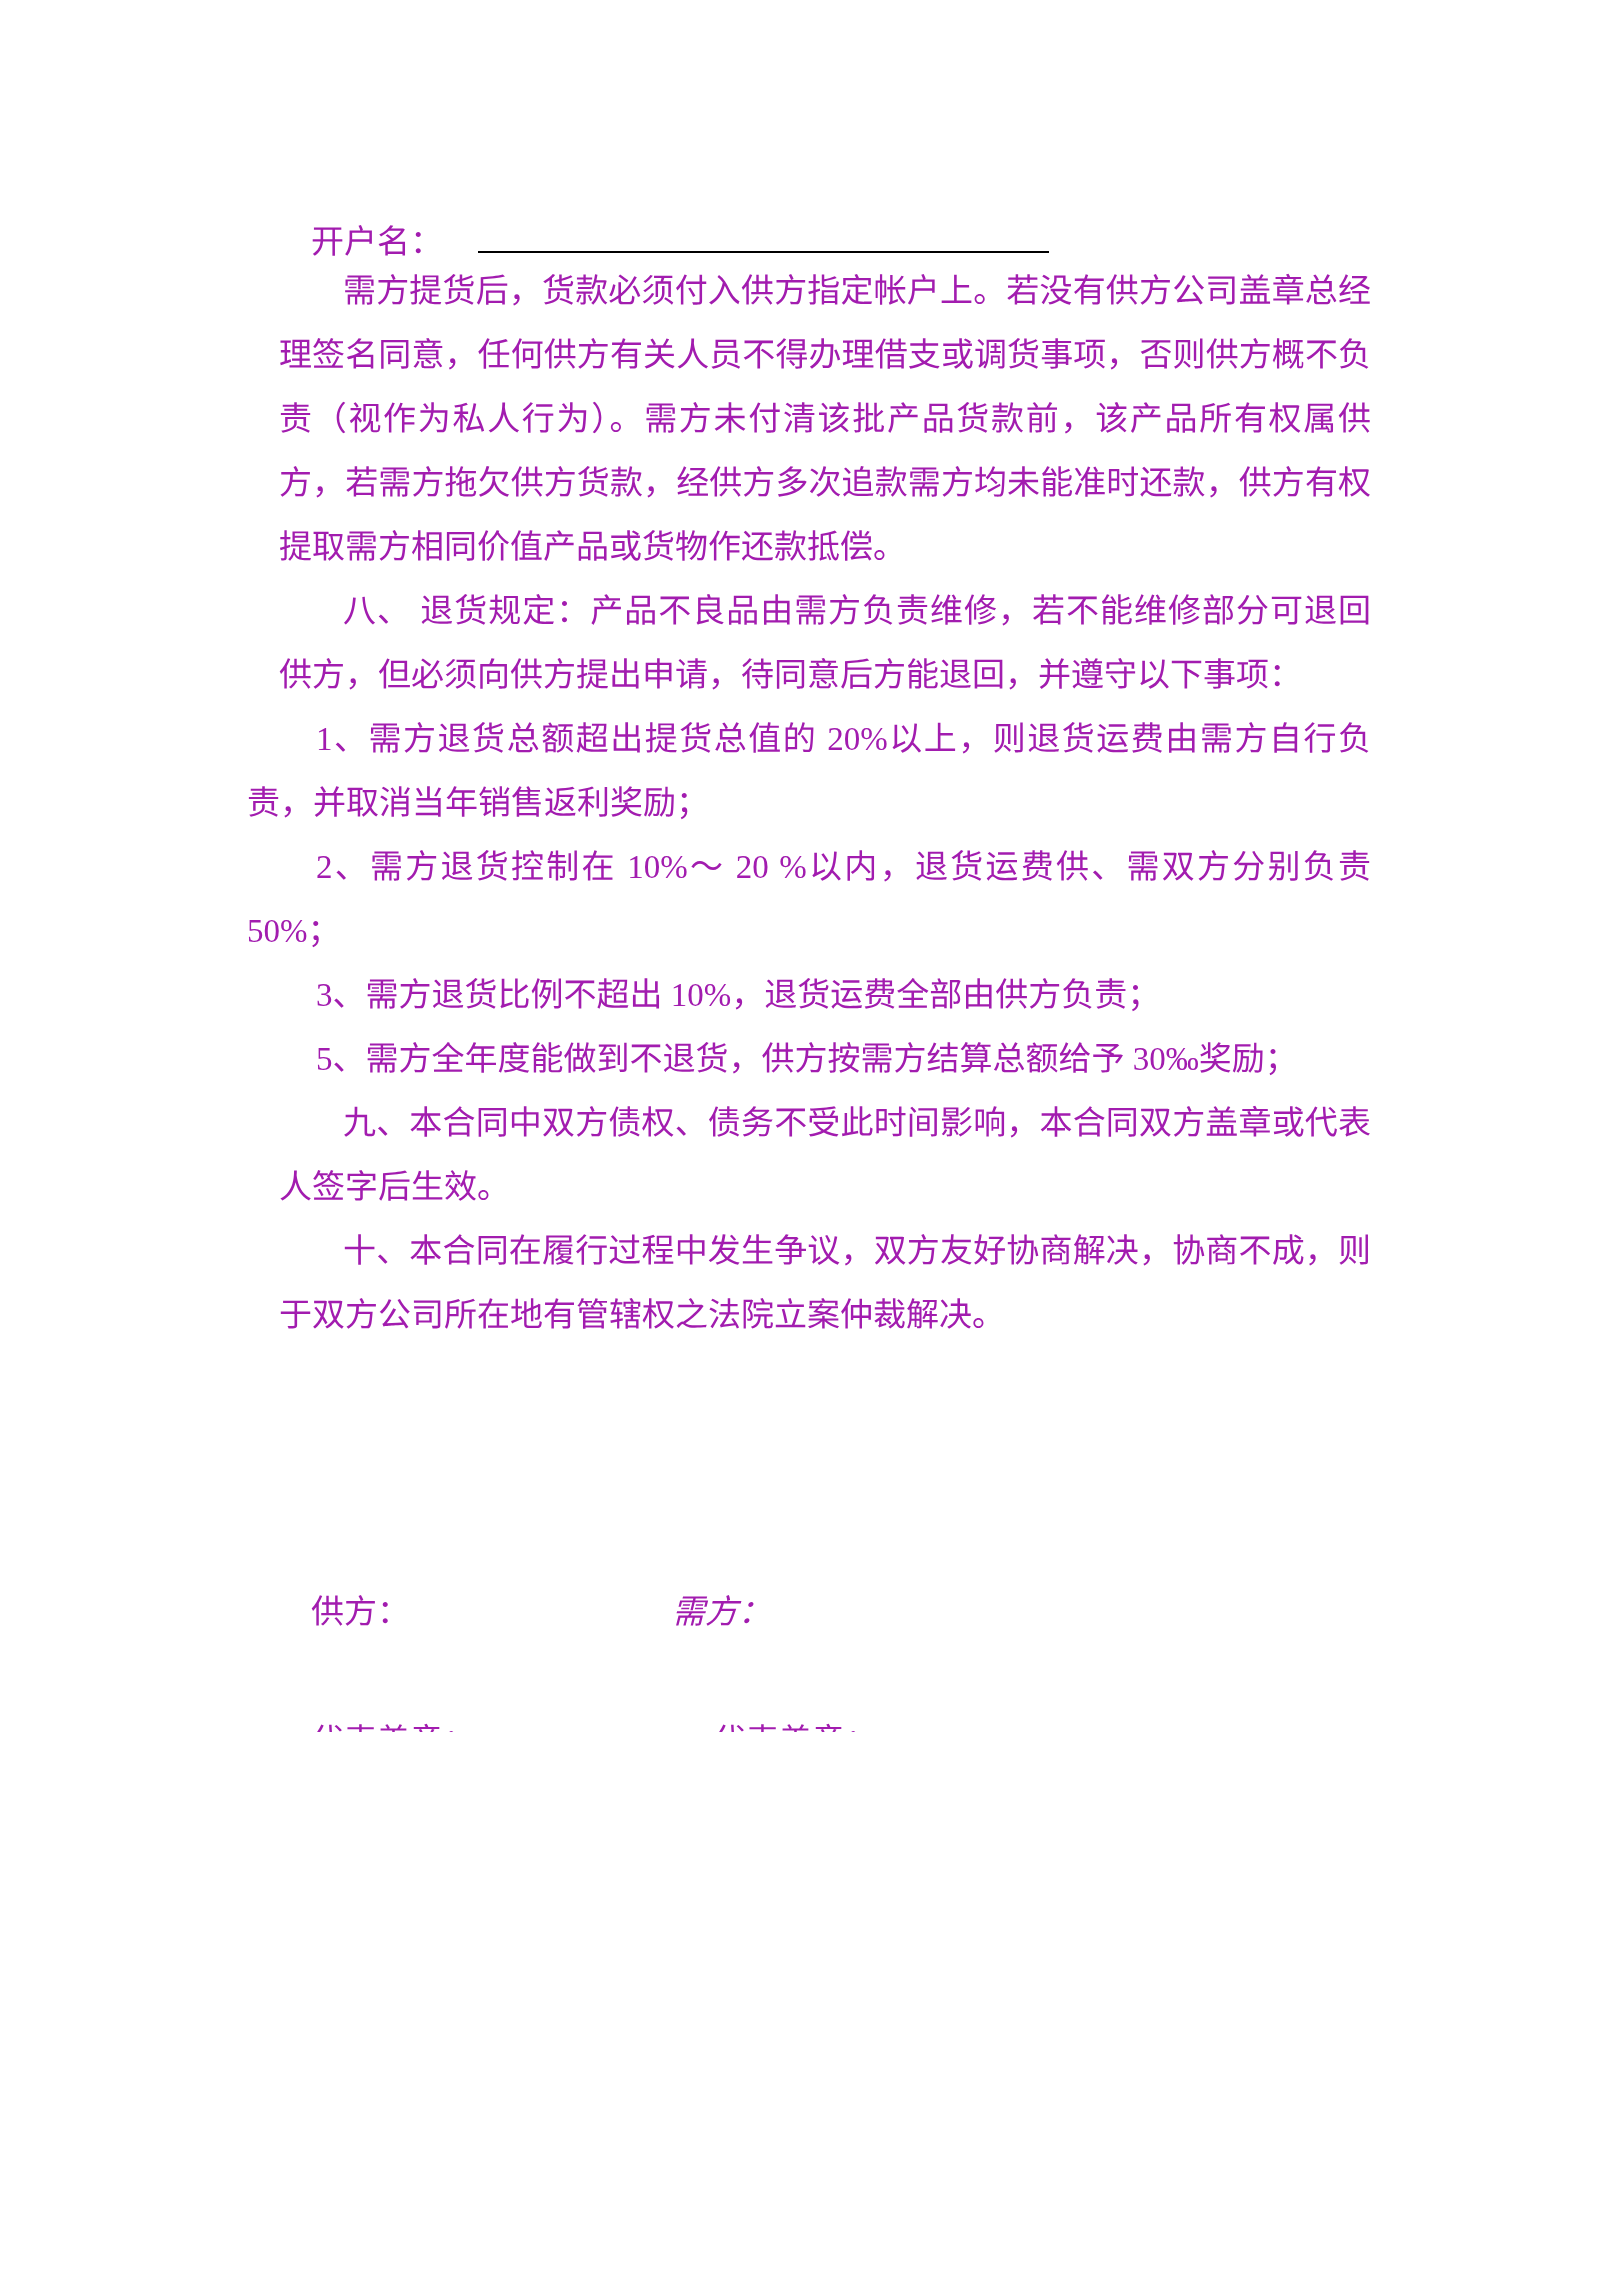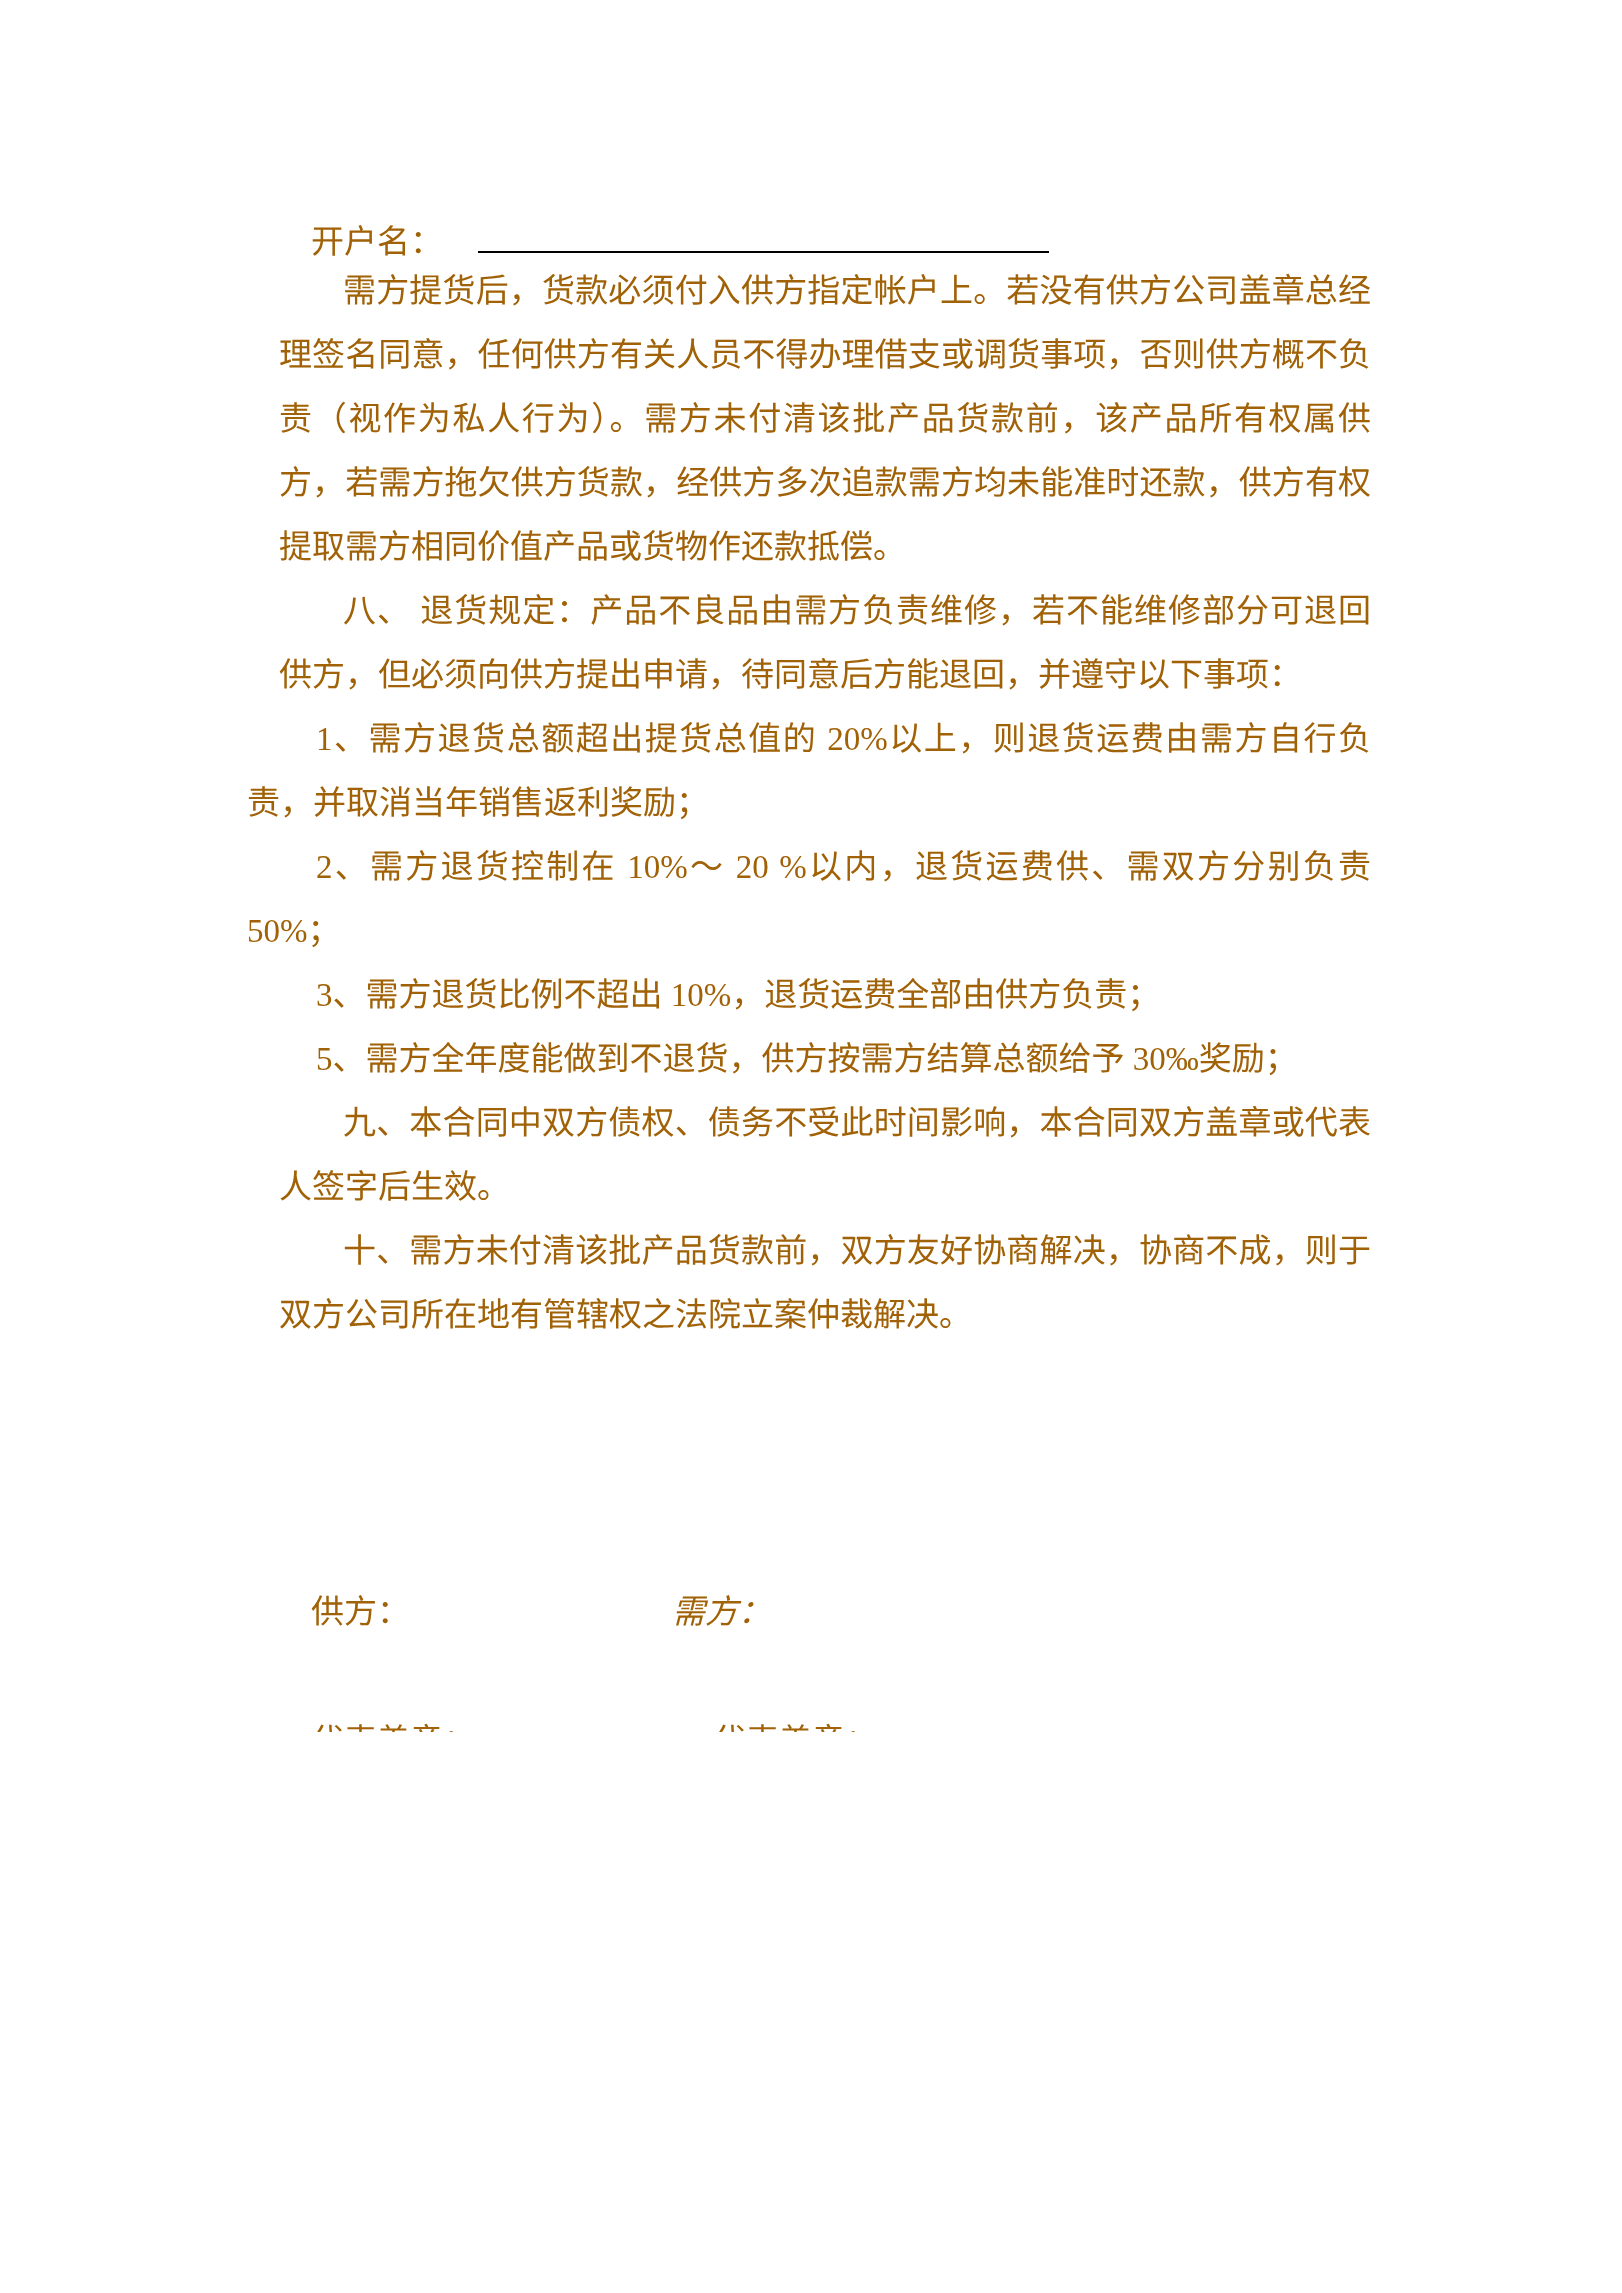--- a/index.html
+++ b/index.html
@@ -2,21 +2,21 @@
 <html lang="zh-CN" style="font-size:14.5px"><head>
 <meta charset="utf-8">
 <style>
   * { margin: 0; padding: 0; box-sizing: border-box; }
   html, body { background: #ffffff; }
   .page {
     position: relative;
     width: 1623px;
     height: 1732px;
     background: #ffffff;
-    color: #a16207;
+    color: #a21caf;
     font-family: "Liberation Serif", "DejaVu Serif", serif;
     font-size: 33px;
     overflow: hidden;
   }
   
   .account-row {
     position: absolute;
     left: 311px;
     top: 210px;
     height: 64px;
@@ -59,21 +59,21 @@
   </div>
 
   <div class="body-text">
     <div class="para">需方提货后，货款必须付入供方指定帐户上。若没有供方公司盖章总经理签名同意，任何供方有关人员不得办理借支或调货事项，否则供方概不负责（视作为私人行为）。需方未付清该批产品货款前，该产品所有权属供方，若需方拖欠供方货款，经供方多次追款需方均未能准时还款，供方有权提取需方相同价值产品或货物作还款抵偿。</div>
     <div class="para">八、 退货规定：产品不良品由需方负责维修，若不能维修部分可退回供方，但必须向供方提出申请，待同意后方能退回，并遵守以下事项：</div>
     <div class="subitem">1、需方退货总额超出提货总值的 20%以上，则退货运费由需方自行负责，并取消当年销售返利奖励；</div>
     <div class="subitem">2、需方退货控制在 10%～ 20 %以内，退货运费供、需双方分别负责 50%；</div>
     <div class="subitem">3、需方退货比例不超出 10%，退货运费全部由供方负责；</div>
     <div class="subitem">5、需方全年度能做到不退货，供方按需方结算总额给予 30‰奖励；</div>
     <div class="para">九、本合同中双方债权、债务不受此时间影响，本合同双方盖章或代表人签字后生效。</div>
-    <div class="para">十、需方未付清该批产品货款前，双方友好协商解决，协商不成，则于双方公司所在地有管辖权之法院立案仲裁解决。</div>
+    <div class="para">十、本合同在履行过程中发生争议，双方友好协商解决，协商不成，则于双方公司所在地有管辖权之法院立案仲裁解决。</div>
   </div>
 
   <span class="sig-label sig-supplier">供方：</span>
   <span class="sig-label sig-buyer">需方：</span>
   <span class="sig-label sig-supplier-seal">代表盖章：</span>
   <span class="sig-label sig-buyer-seal">代表盖章：</span>
 
 </div>
 
 

